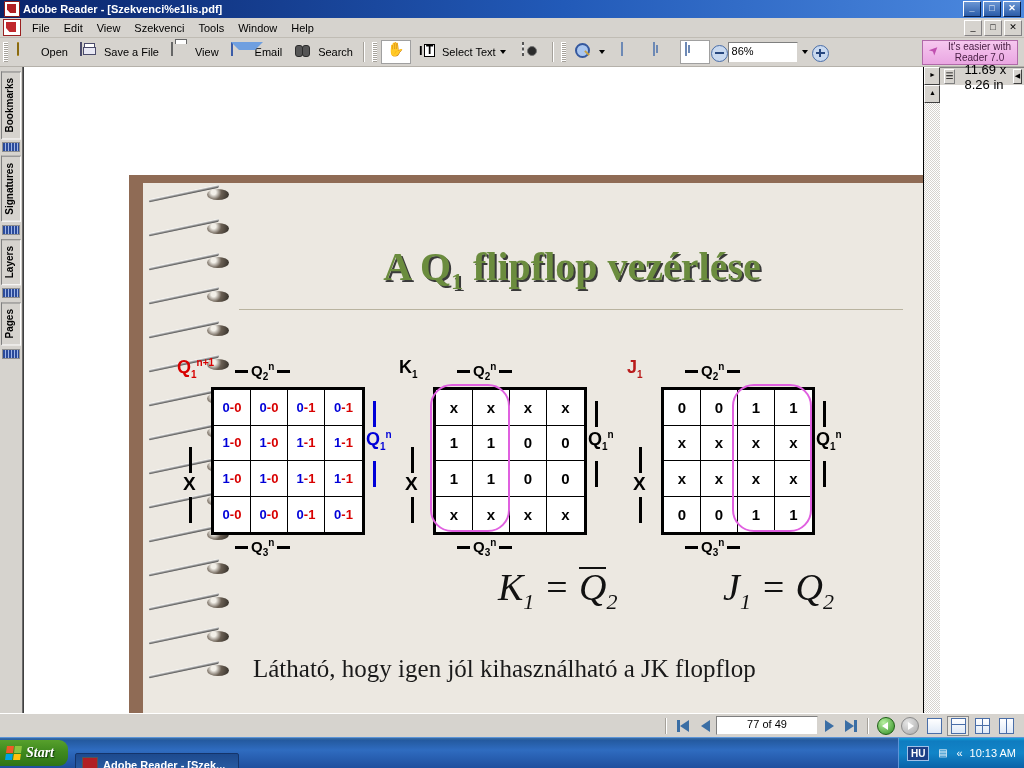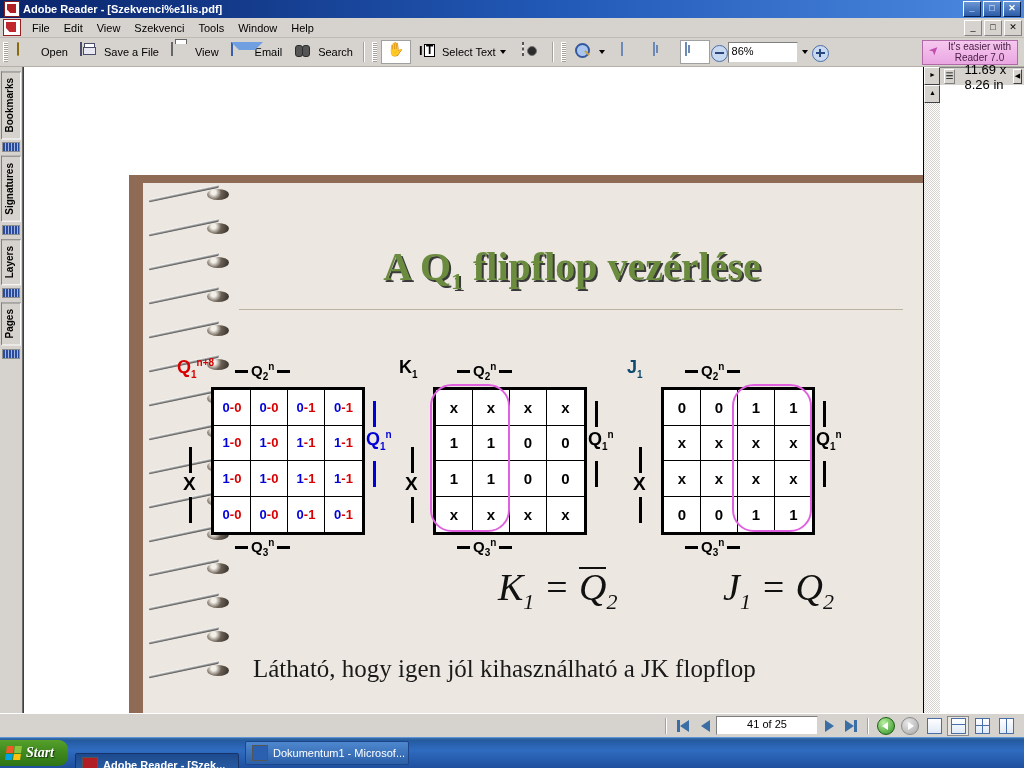--- a/index.html
+++ b/index.html
@@ -418,21 +418,21 @@
                     </div>
                   </div>
 
                 <div class="slide-title">
                   <span>A Q</span><span class="sub">1</span><span> flipflop vezérlése</span>
                 </div>
                 <div class="rule"></div>
 
                 <div class="kmap-row" id="kmaps">
                     <div class="kmap" style="left: 30px; top: 0px; width: 215px; height: 200px;">
-                      <div class="lbl" style="left: 4px; top: 6px; font-size: 18px; color: rgb(216, 0, 0);">Q<span class="sub">1</span><span class="sup">n+8</span></div>
+                      <div class="lbl" style="left: 4px; top: 6px; font-size: 18px; color: rgb(216, 0, 0);">Q<span class="sub">1</span><span class="sup">n+1</span></div>
                       <div class="lbl topbar-lbl" style="left: 62px; top: 10px;">
                         <span class="dash"></span>
                         <span>Q<span class="sub">2</span><span class="sup">n</span></span>
                         <span class="dash"></span>
                       </div>
                       <div class="lbl topbar-lbl" style="left: 62px; top: 186px;">
                         <span class="dash"></span>
                         <span>Q<span class="sub">3</span><span class="sup">n</span></span>
                         <span class="dash"></span>
                       </div>
@@ -541,21 +541,21 @@
                         <div class="kcell" style="font-size: 15px;">0</div>
                         <div class="kcell" style="font-size: 15px;">0</div>
                         <div class="kcell" style="font-size: 15px;">x</div>
                         <div class="kcell" style="font-size: 15px;">x</div>
                         <div class="kcell" style="font-size: 15px;">x</div>
                         <div class="kcell" style="font-size: 15px;">x</div>
                       </div>
                       <div class="oval" style="left: 35px; top: 33px; width: 76px; height: 144px; border-color: rgb(224, 96, 224);"></div>
                     </div>
                     <div class="kmap" style="left: 480px; top: 0px; width: 215px; height: 200px;">
-                      <div class="lbl" style="left: 4px; top: 6px; font-size: 18px; color: #0c4a6e;">J<span class="sub">1</span></div>
+                      <div class="lbl" style="left: 4px; top: 6px; font-size: 18px; color: #b91c1c;">J<span class="sub">1</span></div>
                       <div class="lbl topbar-lbl" style="left: 62px; top: 10px;">
                         <span class="dash"></span>
                         <span>Q<span class="sub">2</span><span class="sup">n</span></span>
                         <span class="dash"></span>
                       </div>
                       <div class="lbl topbar-lbl" style="left: 62px; top: 186px;">
                         <span class="dash"></span>
                         <span>Q<span class="sub">3</span><span class="sup">n</span></span>
                         <span class="dash"></span>
                       </div>
@@ -621,21 +621,21 @@
   <div class="statusbar">
     <div style="flex:1"></div>
     <div class="sb-sep"></div>
     <div class="navbtn">
       <span class="barl"></span>
         <span class="tri l"></span>
     </div>
     <div class="navbtn">
       <span class="tri l"></span>
     </div>
-    <div class="pagefield">41 of 25</div>
+    <div class="pagefield">77 of 49</div>
     <div class="navbtn">
       <span class="tri r"></span>
     </div>
     <div class="navbtn">
       <span class="tri r"></span>
         <span class="barl"></span>
     </div>
     <div class="sb-sep"></div>
     <div class="circbtn green"></div>
     <div class="circbtn grey rgt"></div>
@@ -663,20 +663,22 @@
         <i style="background:#00a4e4"></i>
           <i style="background:#ffc20e"></i>
       </span>
       <span>Start</span>
     </div>
     <div id="taskbuttons" style="display:flex;align-items:center;">
         <div class="taskbtn active">
           <span class="tb-ic" style="background: rgb(177, 31, 36);"></span>
           <span>Adobe Reader - [Szek...</span>
         </div>
-        <div class="taskbtn">
-          <span class="tb-ic" style="background: rgb(43, 95, 176);"></span>
-          <span>Dokumentum1 - Microsof...</span>
-        </div>
       </div>
+    <div class="tray">
+      <span class="hu">HU</span>
+      <span class="trayico">▤</span>
+      <span class="chev">«</span>
+      <span class="clock">10:13 AM</span>
+    </div>
   </div>
 
 </div>
 
 </body></html>

